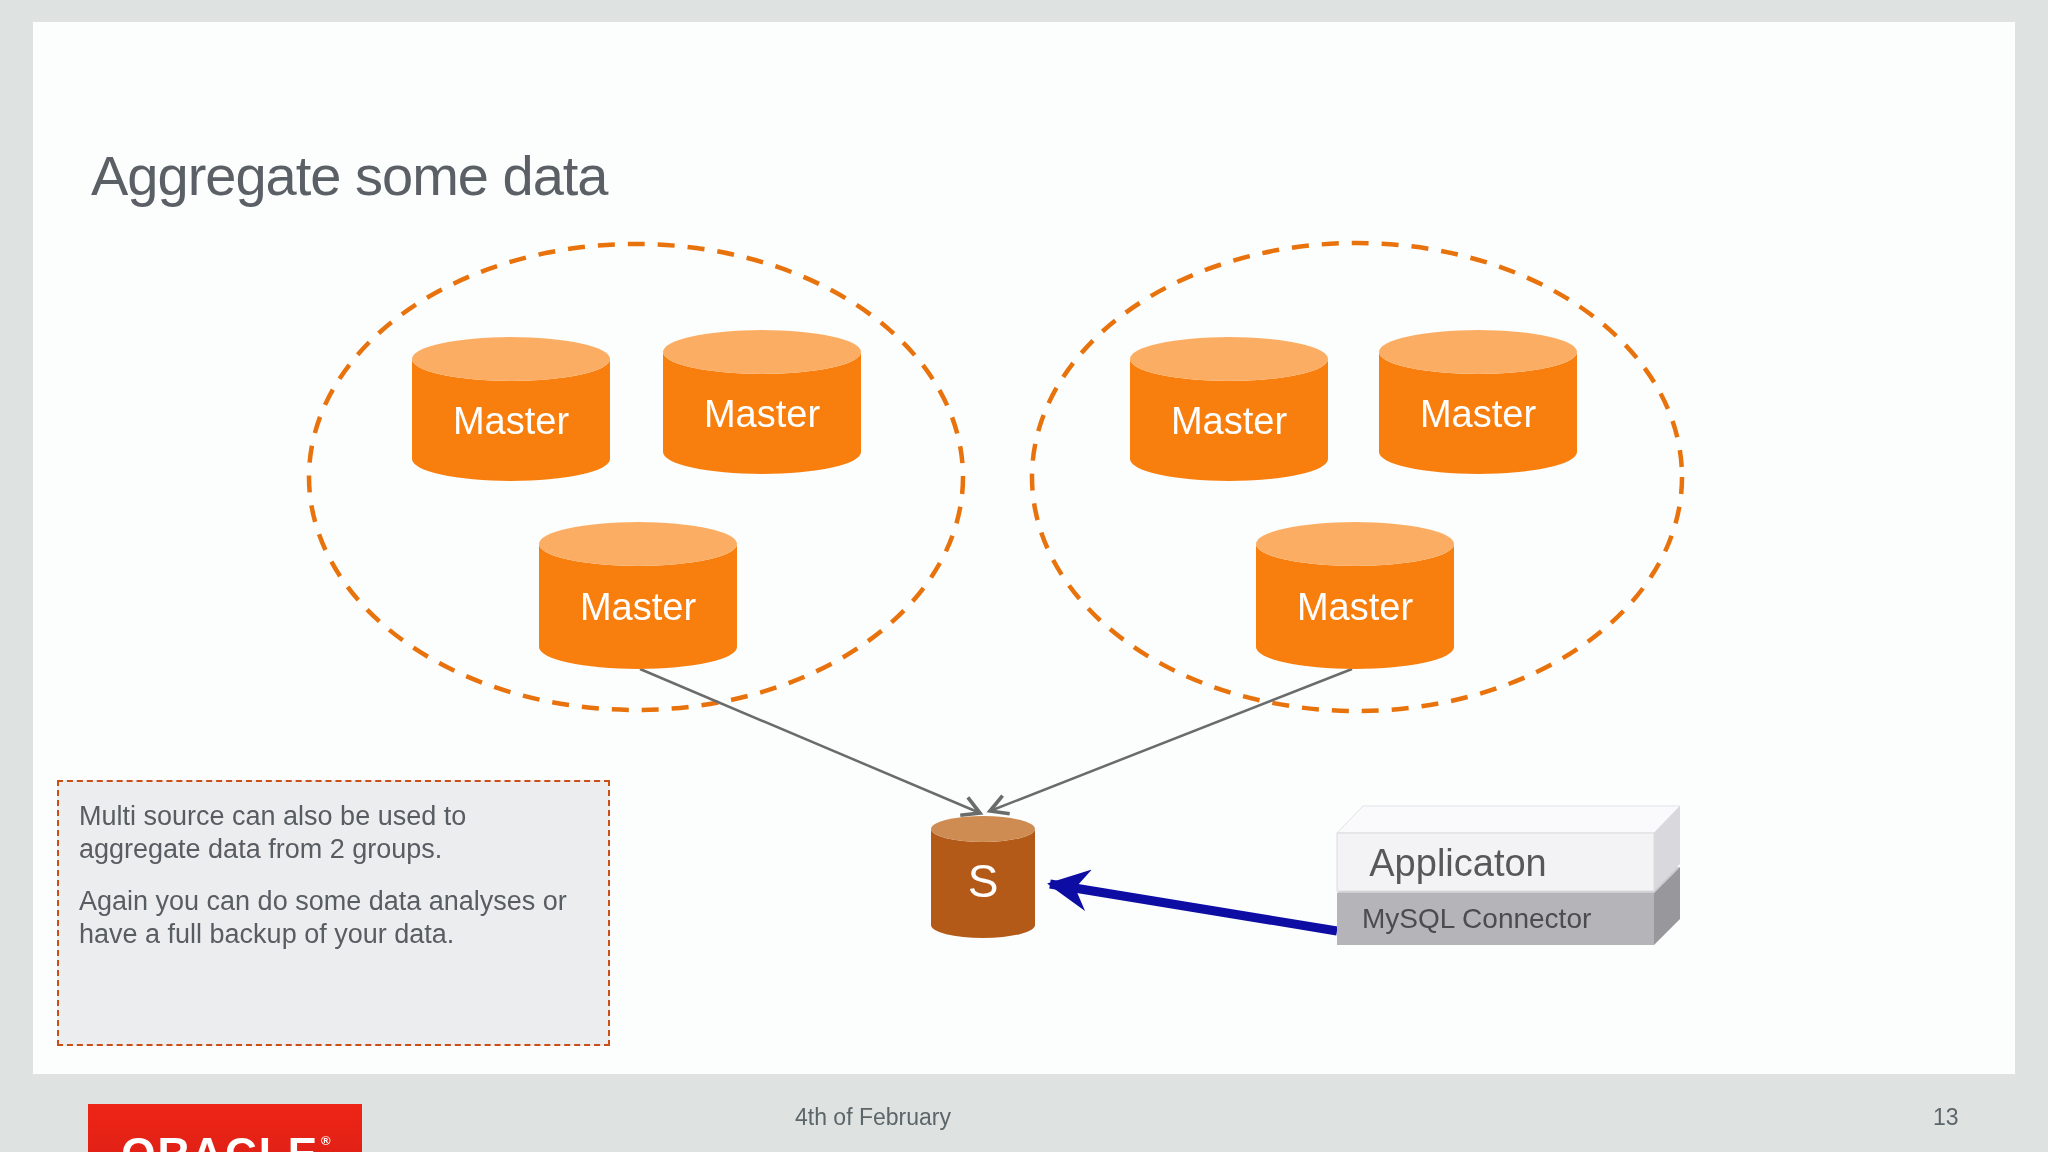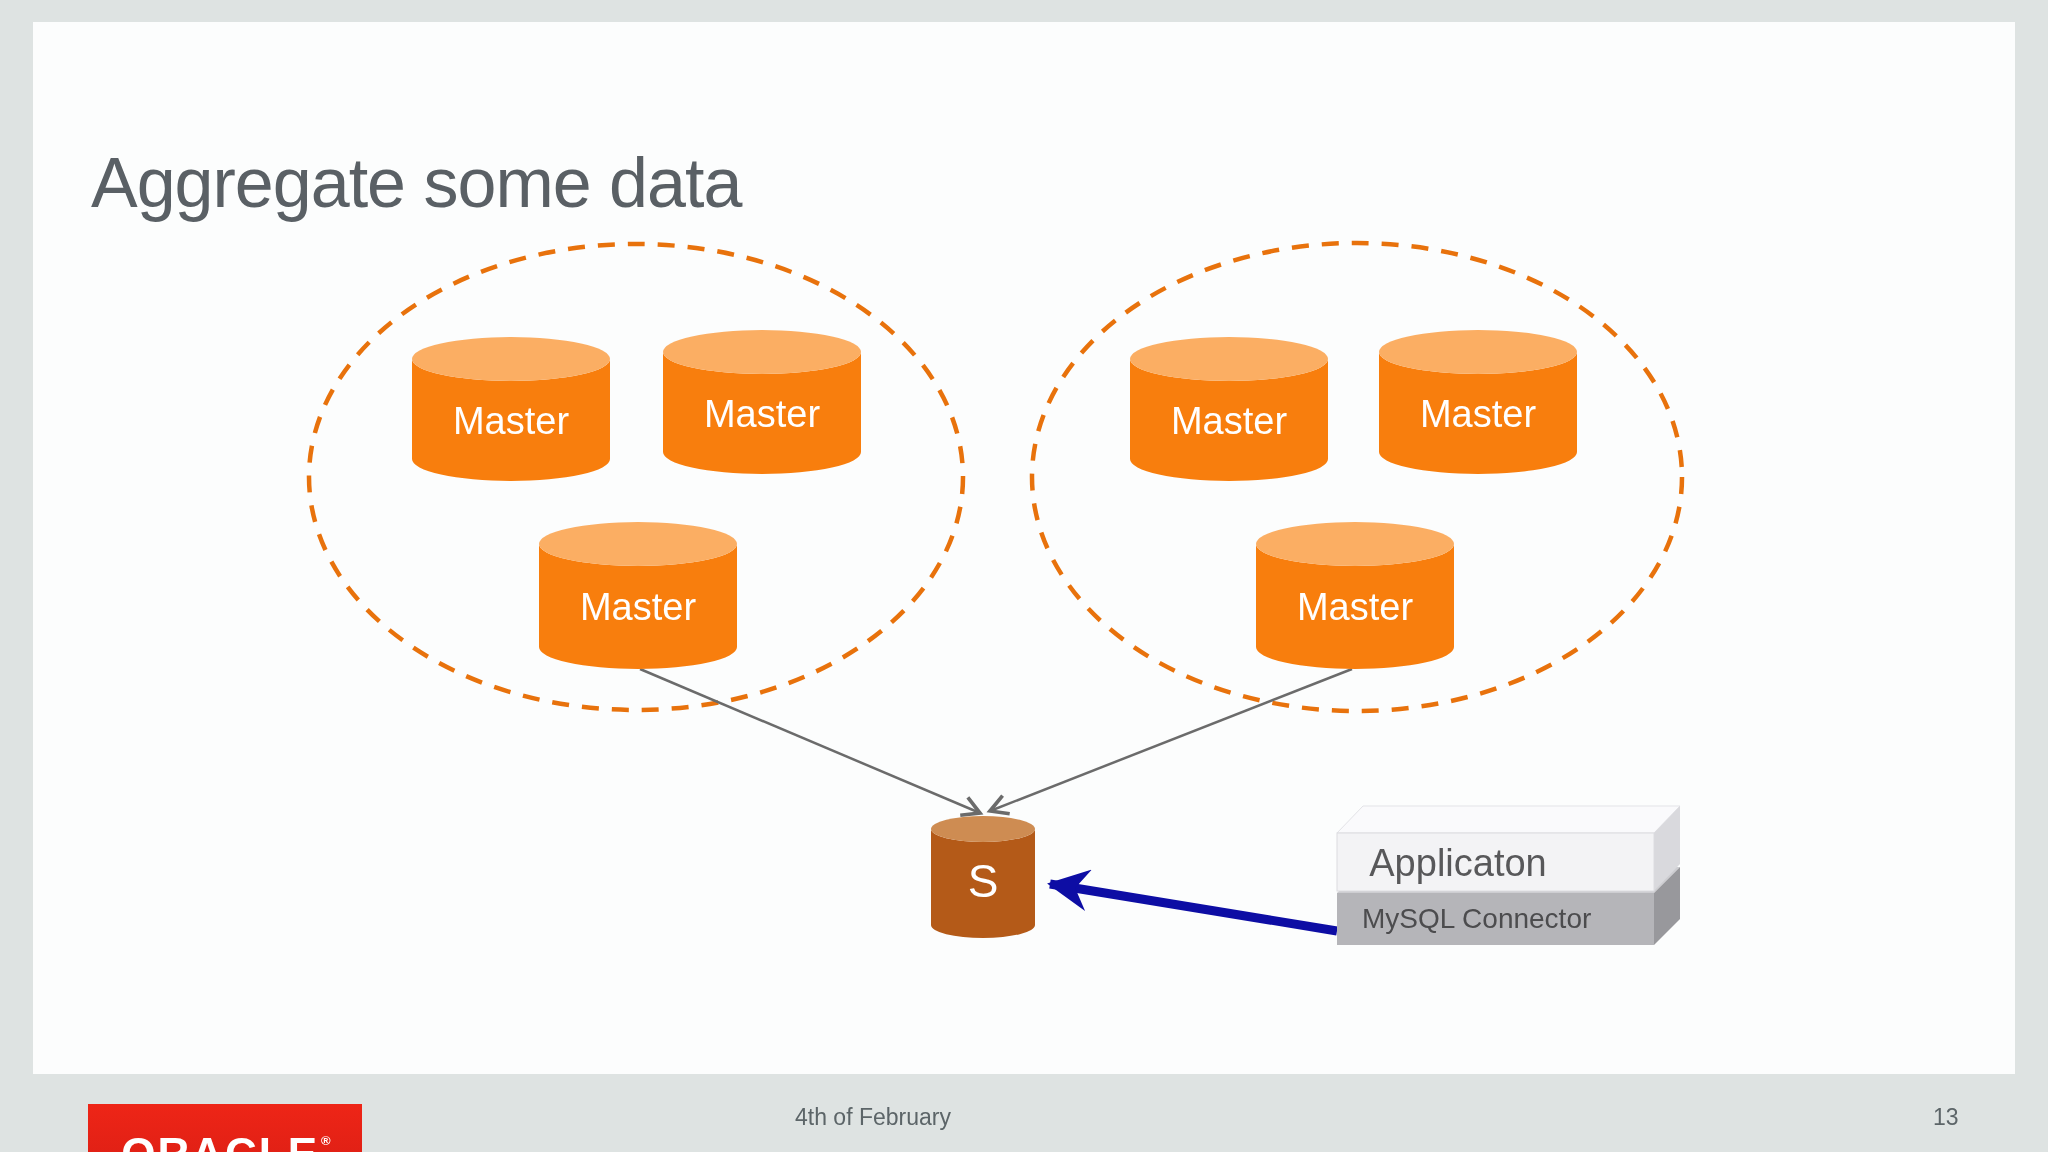--- a/index.html
+++ b/index.html
@@ -18,21 +18,21 @@
     position: absolute;
     left: 33px; top: 22px;
     width: 1982px; height: 1052px;
     background: #fcfdfd;
   }
 
   .slide-title {
     position: absolute;
     left: 91px; top: 143px;
     margin: 0;
-    font-size: 70px;
+    font-size: 56px;
     font-weight: 400;
     letter-spacing: -1px;
     color: #5a6065;
   }
 
   svg.diagram {
     position: absolute;
     left: 0; top: 0;
     width: 2048px; height: 1152px;
   }
@@ -164,20 +164,24 @@
       <rect x="1337" y="893" width="317" height="52" fill="#b5b5b9"></rect>
       <text x="1362" y="928" font-size="28" fill="#4c4c4e">MySQL Connector</text>
 
       <polygon points="1337,833 1363,806 1680,806 1654,833" fill="#fafafc" stroke="#e3e3e7" stroke-width="1"></polygon>
       <polygon points="1654,833 1680,806 1680,864 1654,891" fill="#d9d9dd"></polygon>
       <rect x="1337" y="833" width="317" height="58" fill="#f3f3f5" stroke="#dcdce0" stroke-width="1"></rect>
       <text x="1458" y="876" font-size="38" fill="#58585a" text-anchor="middle">Applicaton</text>
     </g>
   </svg>
 
+  <div class="note-box">
+    <p>Multi source can also be used to aggregate data from 2 groups.</p>
+    <p>Again you can do some data analyses or have a full backup of your data.</p>
+  </div>
 
   <div class="footer-band"></div>
   <span class="footer-text footer-date">4th of February</span>
   <span class="footer-text footer-page">13</span>
 
   <div class="oracle-logo">
     <span>ORACLE</span>
       <sup>®</sup>
   </div>
 

